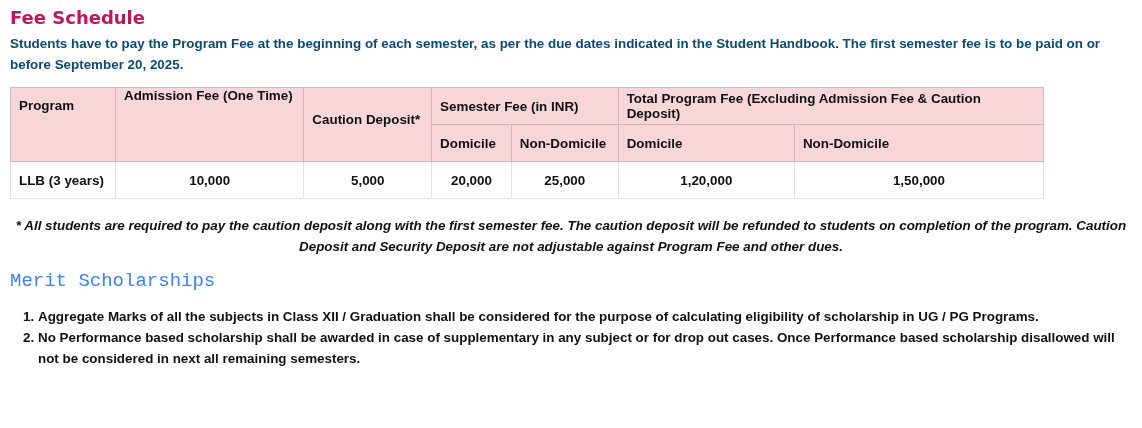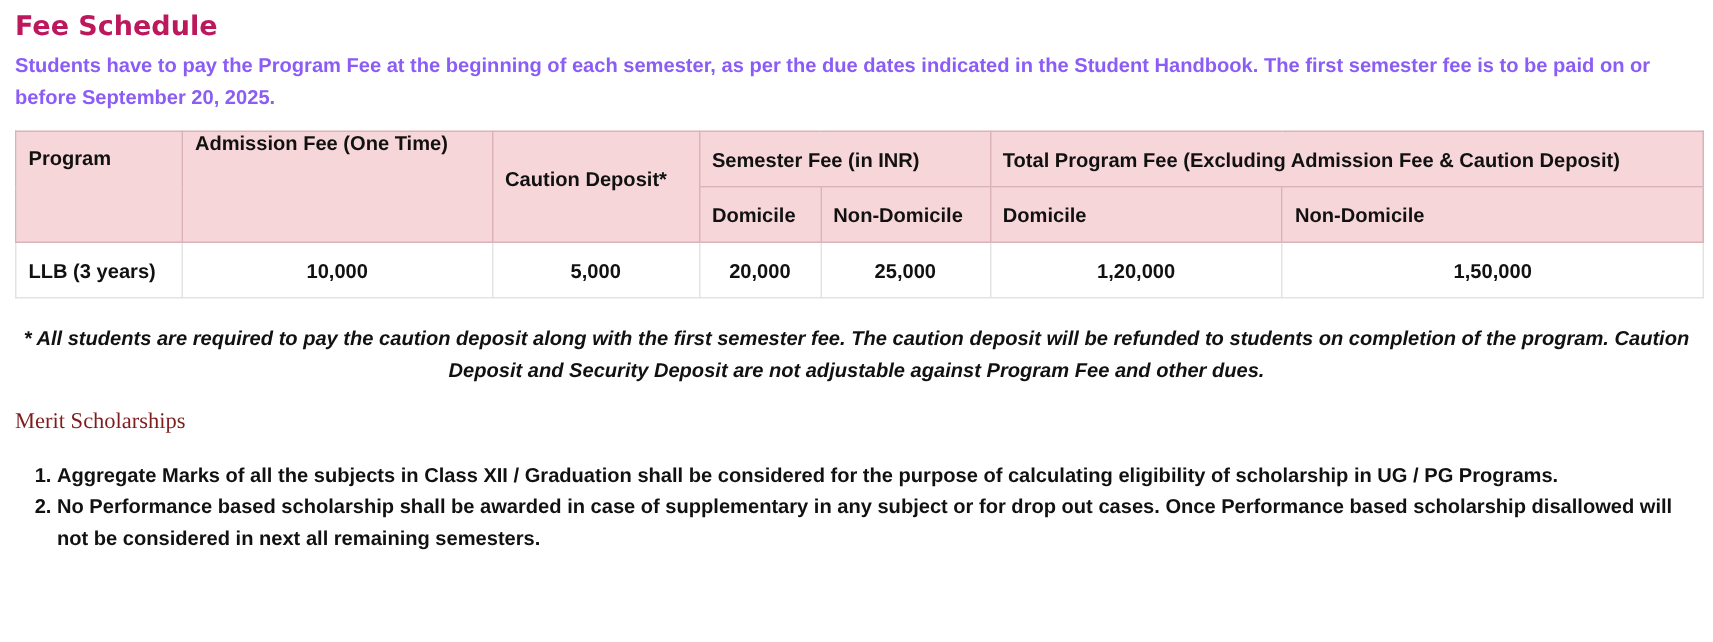--- a/index.html
+++ b/index.html
@@ -14,25 +14,25 @@
       margin: 0; padding: 0;
       font-family: "DejaVu Sans", sans-serif;
       font-size: 18px; font-weight: bold;
       color: #be185d;
       line-height: 24px;
     }
     p.intro {
       margin: 3px 0 0 0;
       font-size: 13.4px; font-weight: bold;
       line-height: 21px;
-      color: #8b5cf6;
+      color: #0c4a6e;
     }
     table.fees {
       margin-top: 12px;
-      width: 1126px;
+      width: 1034px;
       border-collapse: collapse;
       font-size: 13.4px;
     }
     table.fees th, table.fees td {
       border: 1px solid #dcc5c9;
       padding: 0 8px;
       font-weight: bold;
       color: #111;
     }
     table.fees thead th {
@@ -47,23 +47,23 @@
       border-color: #e3e3e3;
     }
     table.fees tbody td.left { text-align: left; }
     .note {
       margin: 16px 0 0 0;
       font-size: 13.4px; font-weight: bold; font-style: italic;
       line-height: 21px; color: #111; text-align: center;
     }
     h3.sub {
       margin: 13px 0 0 0;
-      font-family: Liberation Serif, serif;
-      font-size: 15px; font-weight: normal;
-      color: #7f1d1d; line-height: 22px;
+      font-family: Liberation Mono, monospace;
+      font-size: 19px; font-weight: normal;
+      color: #3b82f6; line-height: 22px;
     }
     p.body {
       margin: 3px 0 0 0;
       font-size: 13.4px; font-weight: bold;
       line-height: 21px; color: #111;
     }
     ol.conds {
       margin: 14px 0 0 0;
       padding-left: 28px;
       font-size: 13.4px; font-weight: bold;

